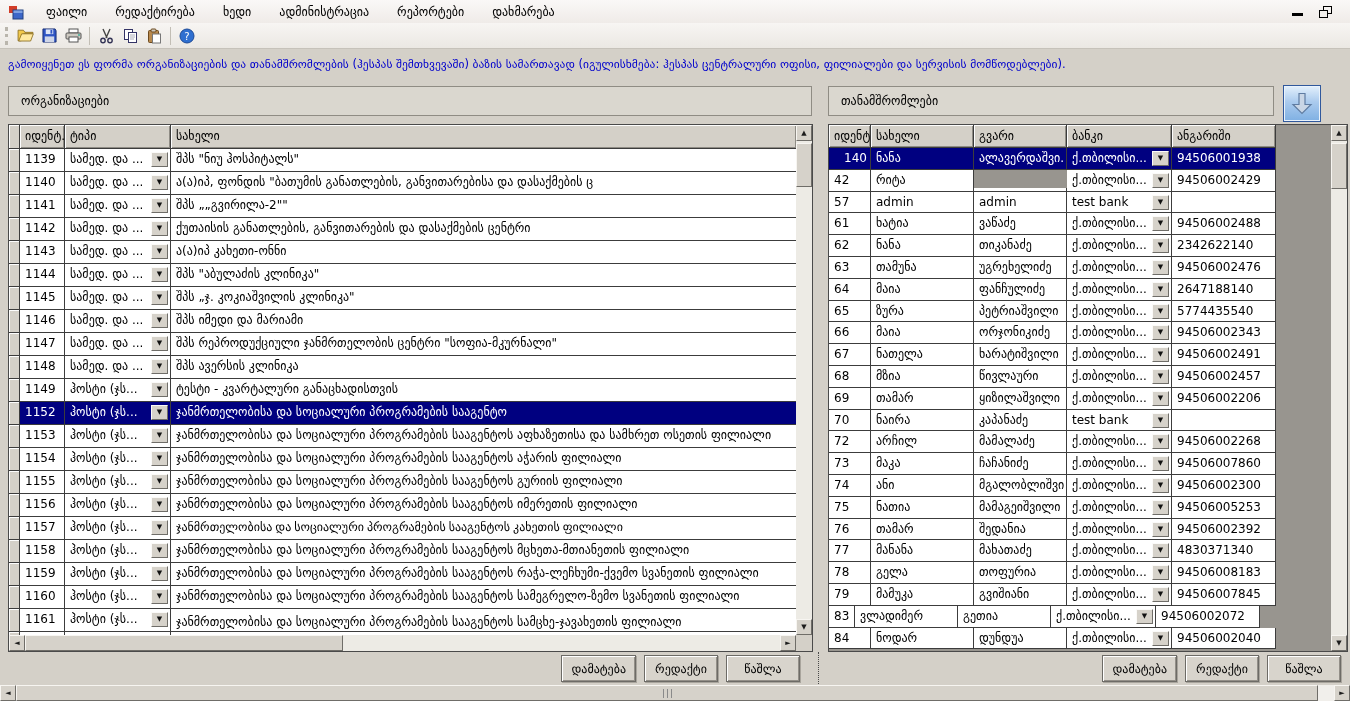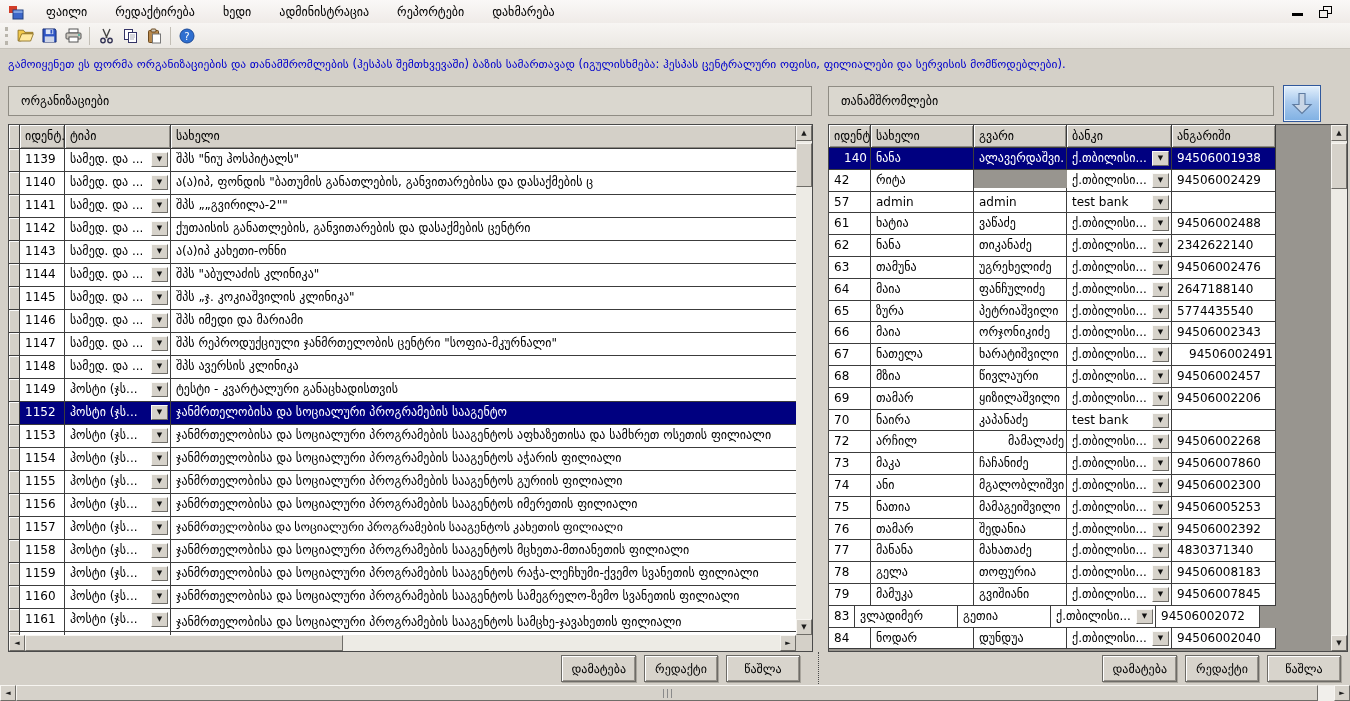--- a/index.html
+++ b/index.html
@@ -674,21 +674,21 @@
         <div class="cell" style="width: 103px;">
           <span class="ct">ნათელა</span>
         </div>
         <div class="cell" style="width: 93px;">
           <span class="ct">ხარატიშვილი</span>
         </div>
         <div class="cell" style="width: 105px;">
           <span class="ct">ქ.თბილისი...</span>
           <span class="dd">▼</span>
         </div>
-        <div class="cell" style="width: 104px; text-align: right;">
+        <div class="cell" style="width: 104px;">
           <span class="ct">94506002491</span>
         </div>
       </div>
       <div class="grow">
         <div class="cell" style="width: 42px;">
           <span class="ct">68</span>
         </div>
         <div class="cell" style="width: 103px;">
           <span class="ct">მზია</span>
         </div>
@@ -739,21 +739,21 @@
           <span class="ct"></span>
         </div>
       </div>
       <div class="grow">
         <div class="cell" style="width: 42px;">
           <span class="ct">72</span>
         </div>
         <div class="cell" style="width: 103px;">
           <span class="ct">არჩილ</span>
         </div>
-        <div class="cell" style="width: 93px; text-align: right;">
+        <div class="cell" style="width: 93px;">
           <span class="ct">მამალაძე</span>
         </div>
         <div class="cell" style="width: 105px;">
           <span class="ct">ქ.თბილისი...</span>
           <span class="dd">▼</span>
         </div>
         <div class="cell" style="width: 104px;">
           <span class="ct">94506002268</span>
         </div>
       </div>

